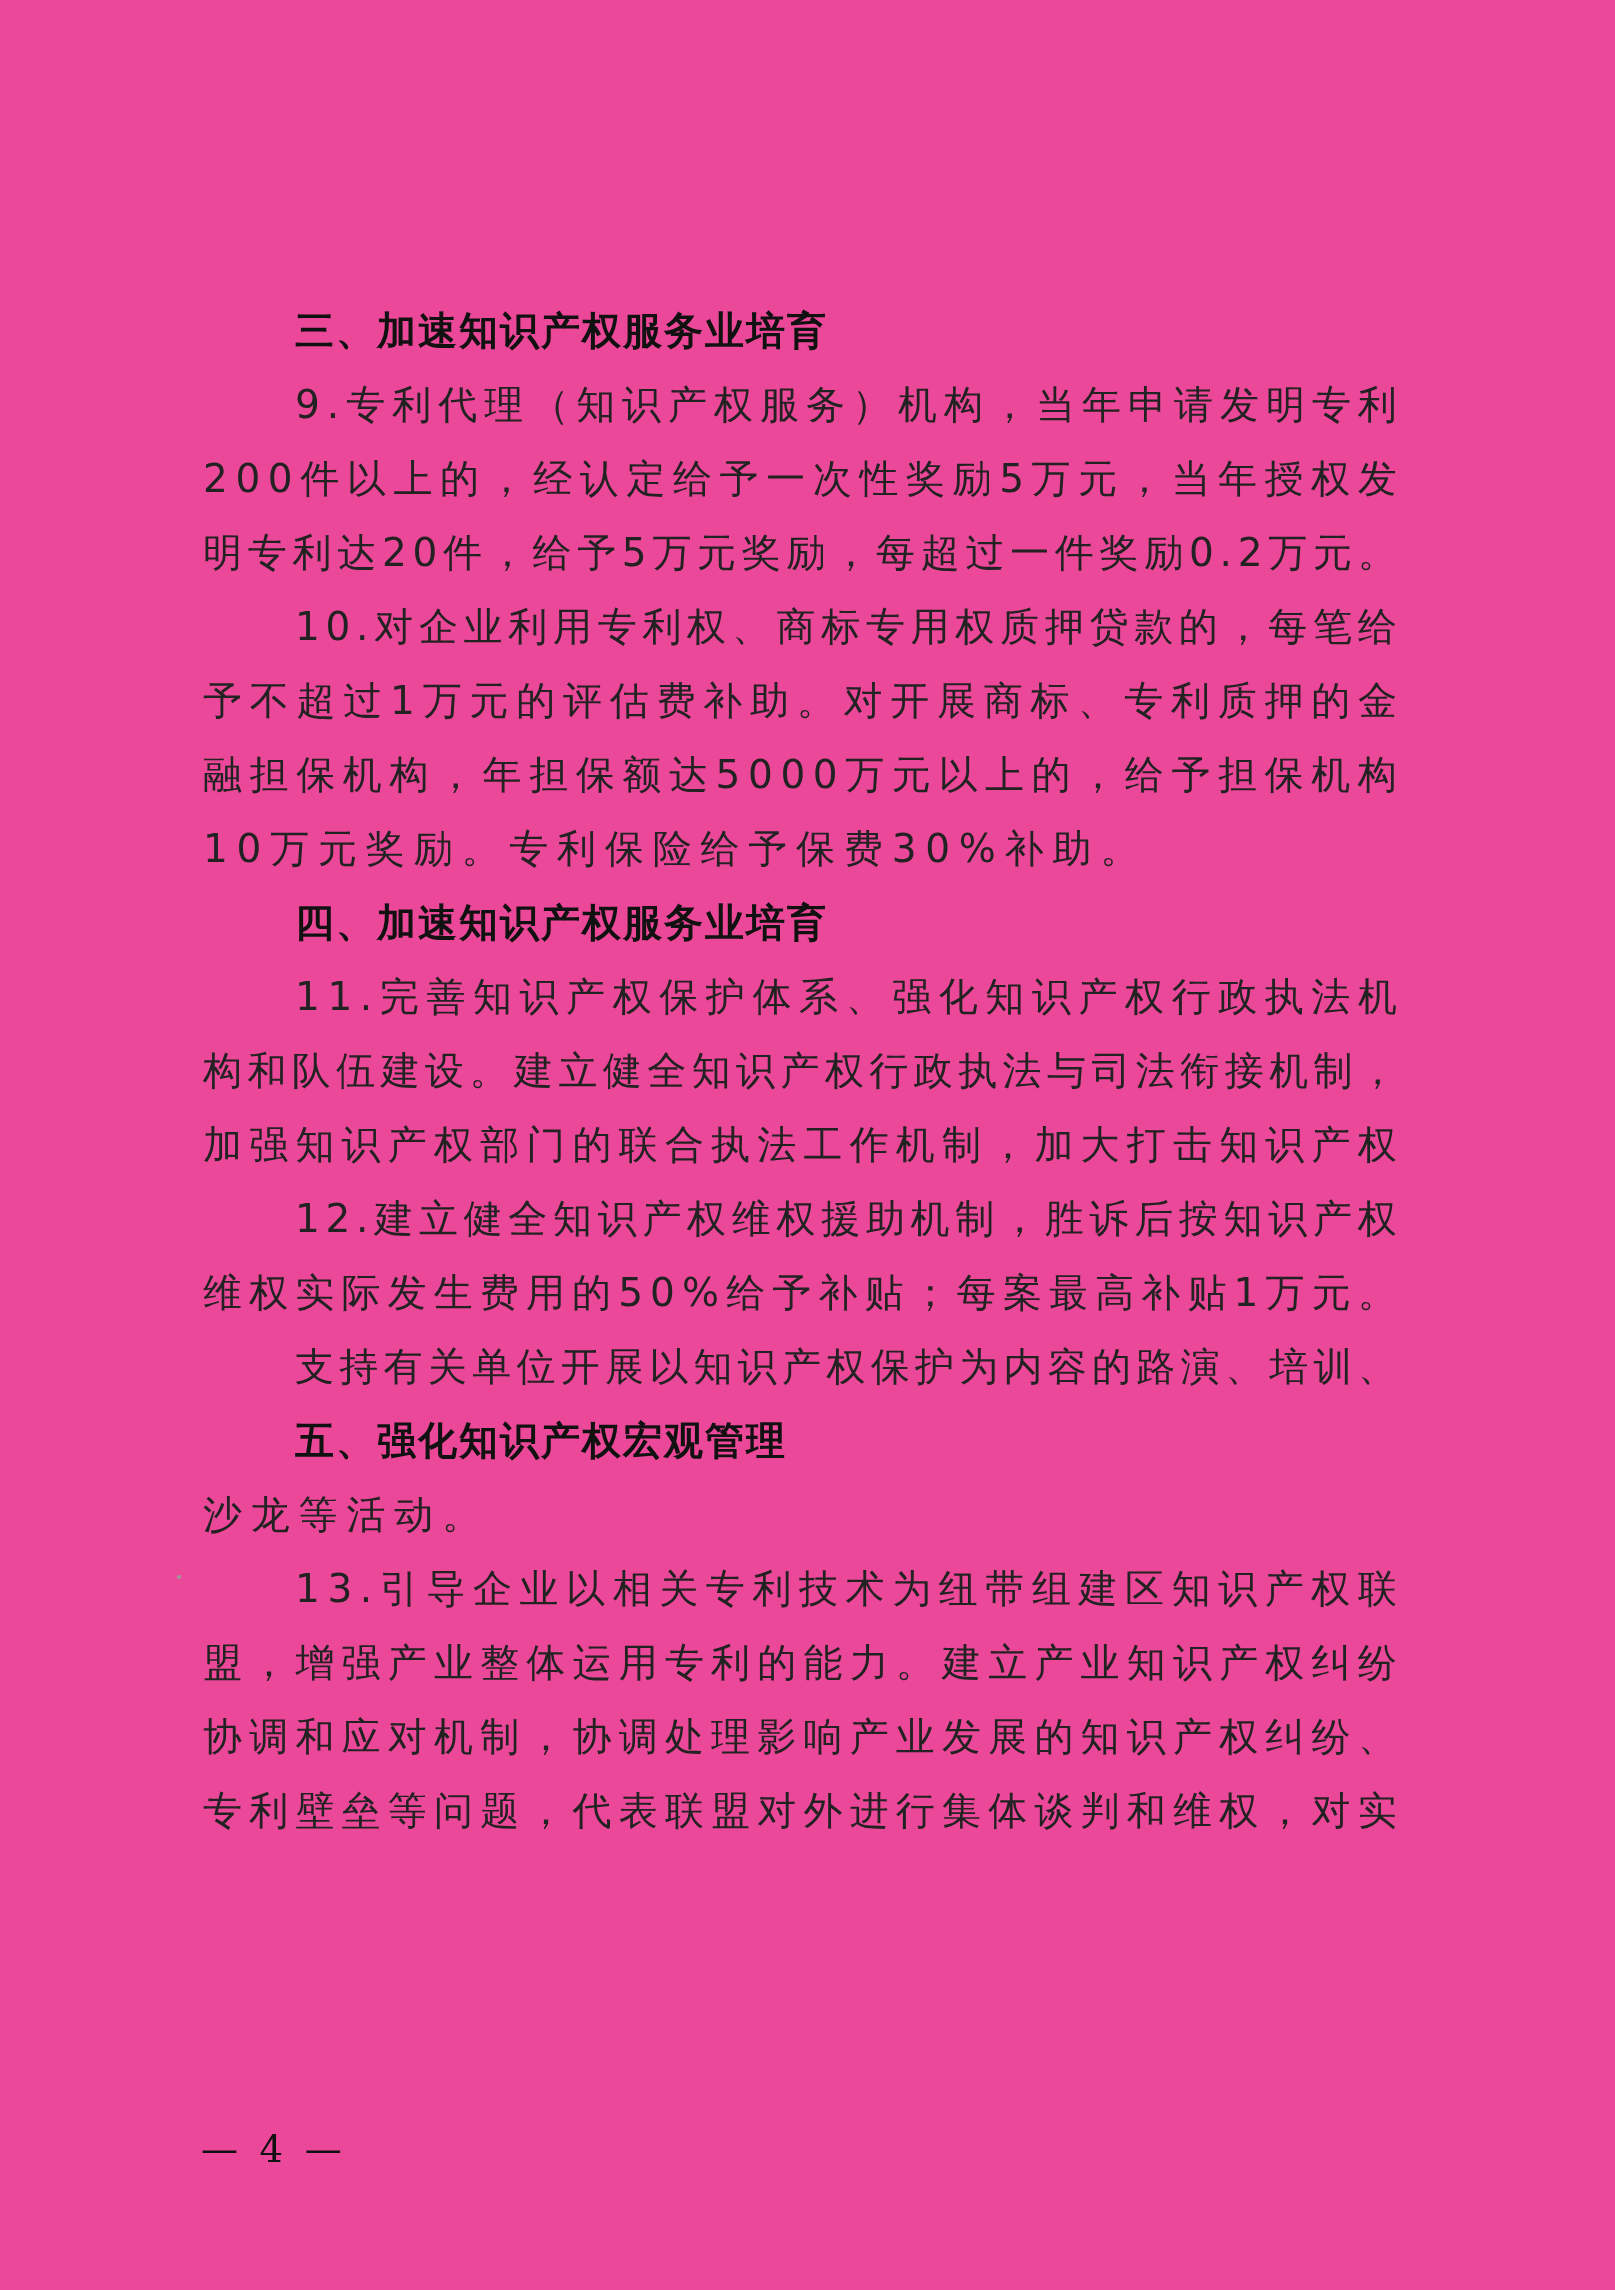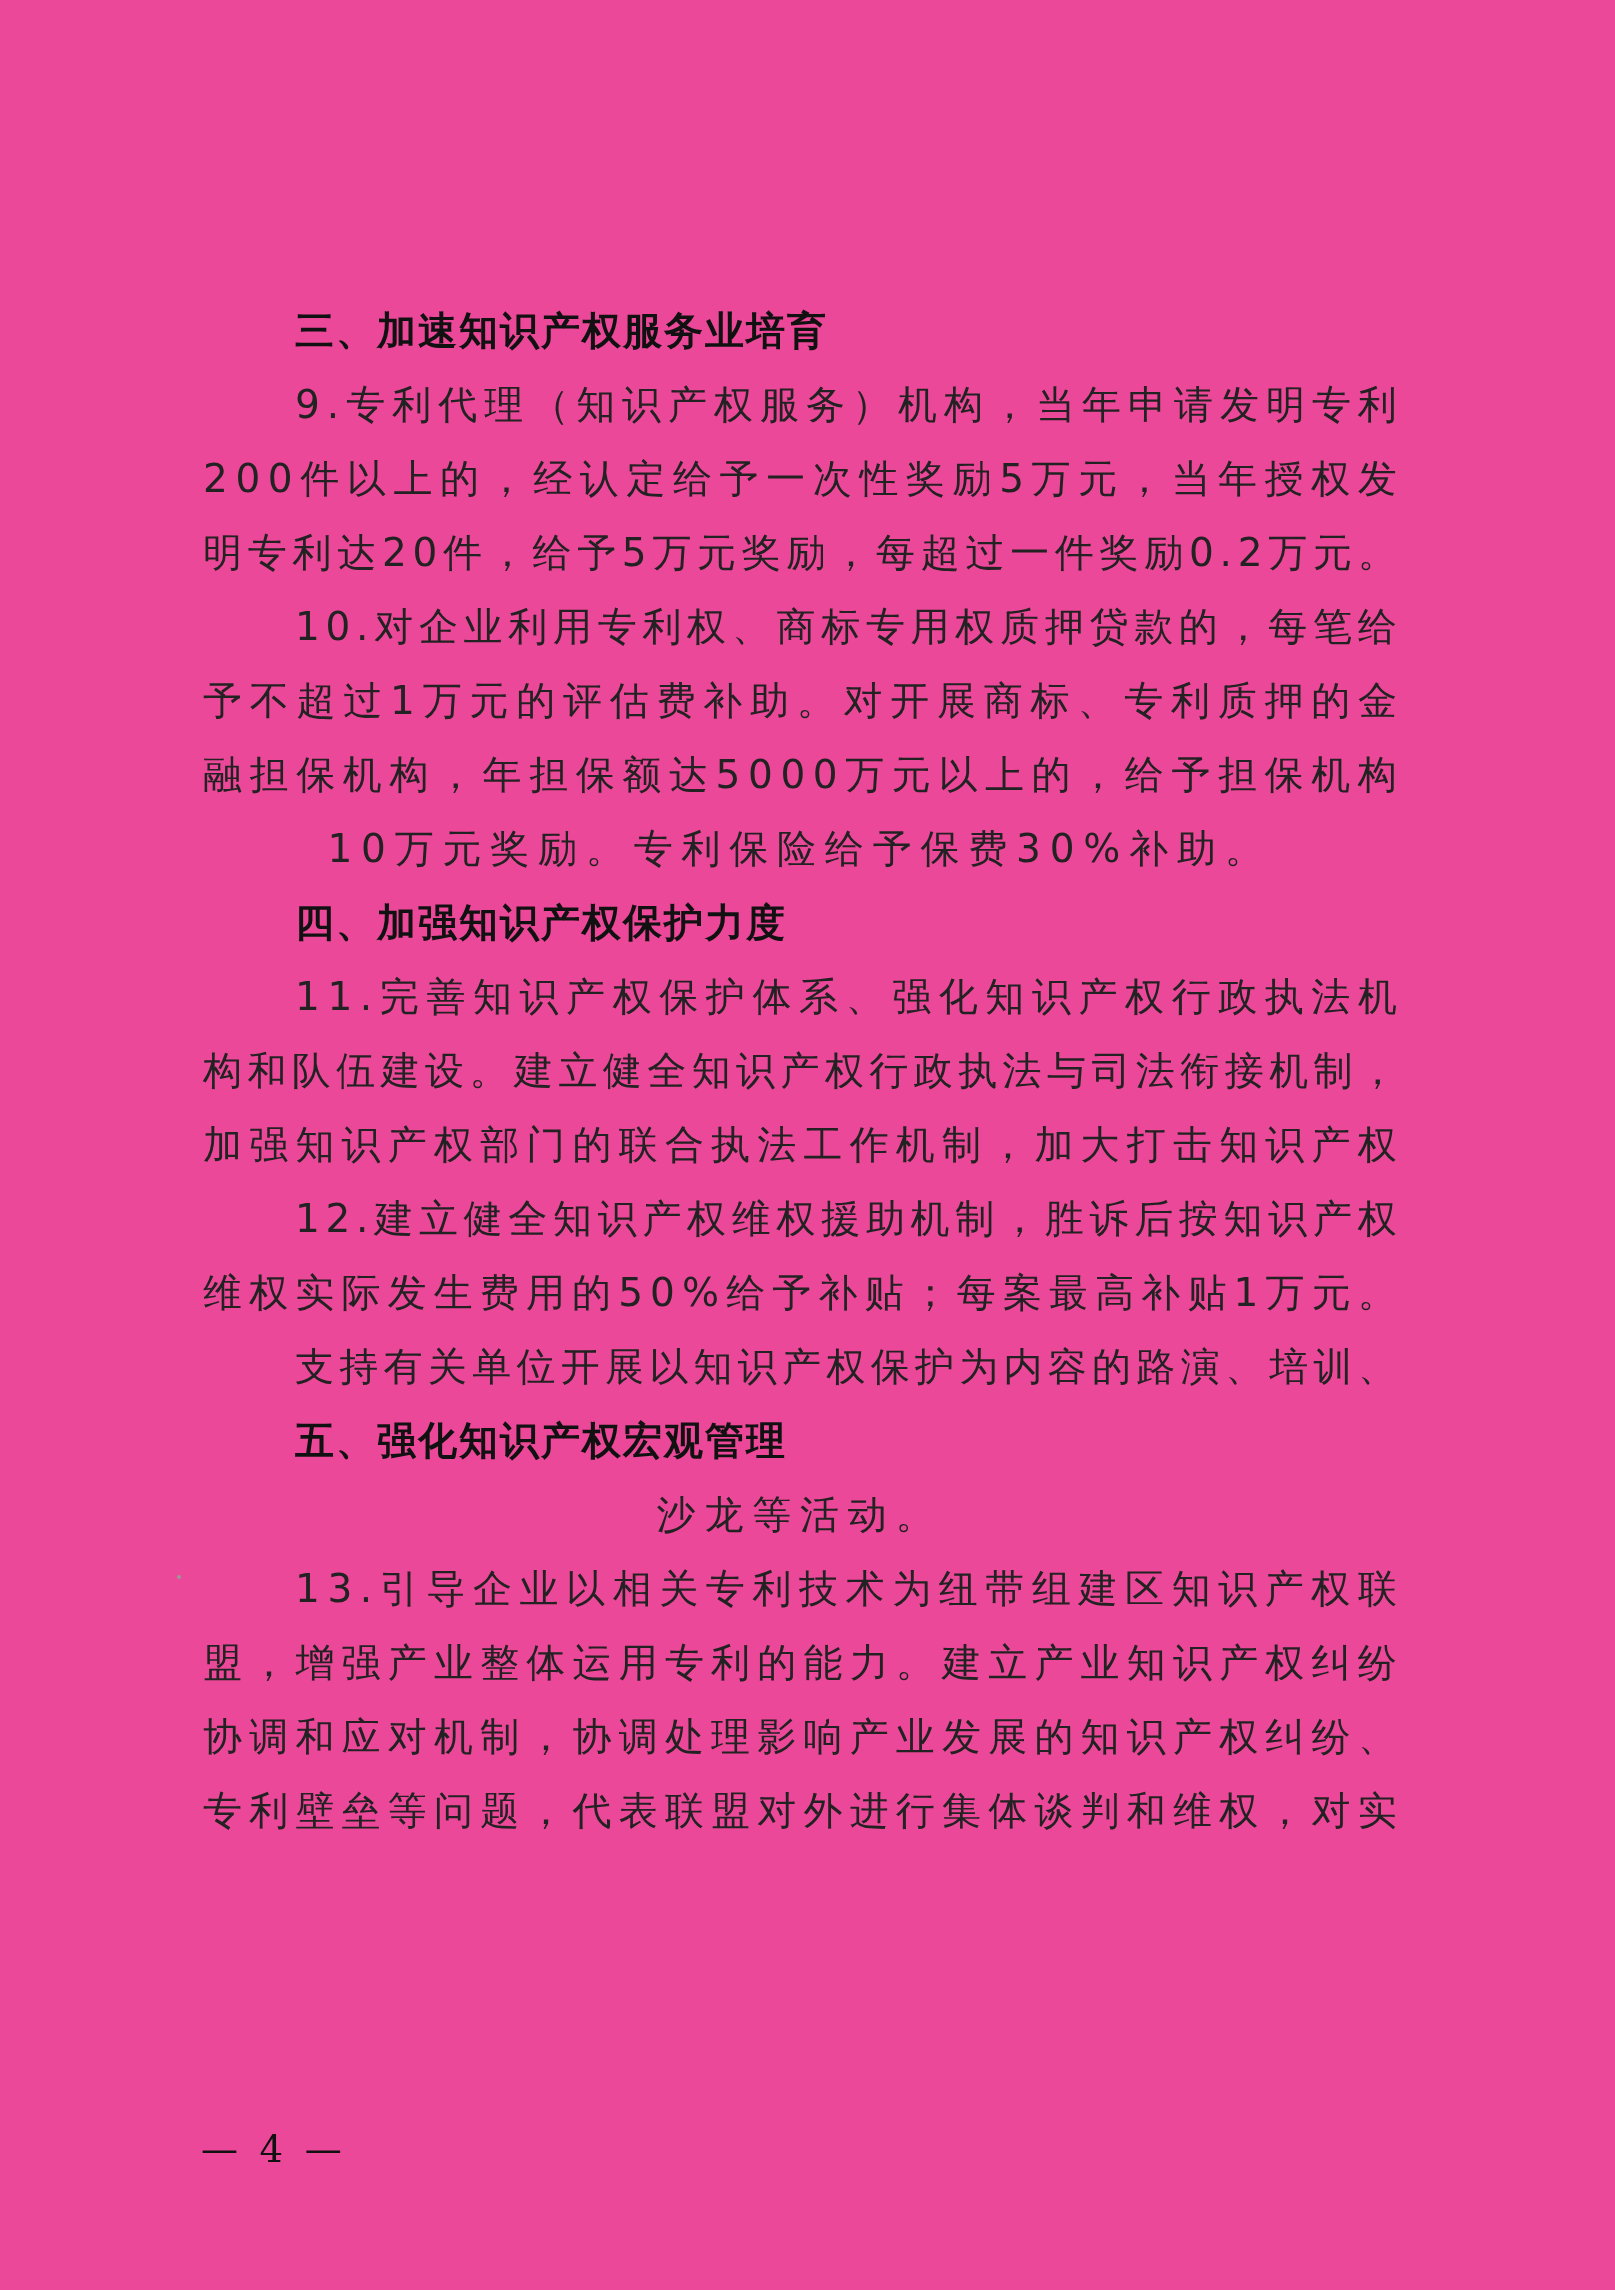--- a/index.html
+++ b/index.html
@@ -8,21 +8,21 @@
   .text-block { position: absolute; left: 203px; top: 294px; width: 1194px; }
   .line {
     height: 74px; line-height: 74px; font-size: 39px; color: #222;
     font-family: "DejaVu Sans", "Liberation Sans", sans-serif;
     white-space: nowrap; overflow: visible;
   }
   .line.full { text-align: justify; text-align-last: justify; white-space: normal; }
   .line.indent { padding-left: 92px; }
   .line.heading { font-weight: bold; color: #111; letter-spacing: 2px; padding-left: 92px; }
   .line.body { font-weight: normal; letter-spacing: 0; }
-  .line.short { letter-spacing: 8.8px; text-align: center; }
+  .line.short { letter-spacing: 8.8px; }
   .page-number {
     position: absolute; left: 201px; top: 2125px; height: 49px; line-height: 49px;
     font-size: 37px; color: #111; font-family: "DejaVu Serif", "Liberation Serif", serif;
     word-spacing: 9.8px; white-space: nowrap;
   }
   .scan-dot { position: absolute; left: 177px; top: 1575px; width: 3.9px; height: 3.9px; border-radius: 50%; background: #999; }
 </style>
 </head>
 <body>
 
@@ -209,21 +209,21 @@
           <span>给</span>
           <span>予</span>
           <span>担</span>
           <span>保</span>
           <span>机</span>
           <span>构</span>
         </span>
       </div>
     <div class="line body short">10万元奖励。专利保险给予保费30%补助。</div>
 
-    <div class="line heading">四、加强知识产权保护力度</div>
+    <div class="line heading">四、加速知识产权服务业培育</div>
     <div class="line body full indent">
         <span style="display: flex; justify-content: space-between; width: 100%;">
           <span>1</span>
           <span>1</span>
           <span>.</span>
           <span>完</span>
           <span>善</span>
           <span>知</span>
           <span>识</span>
           <span>产</span>

